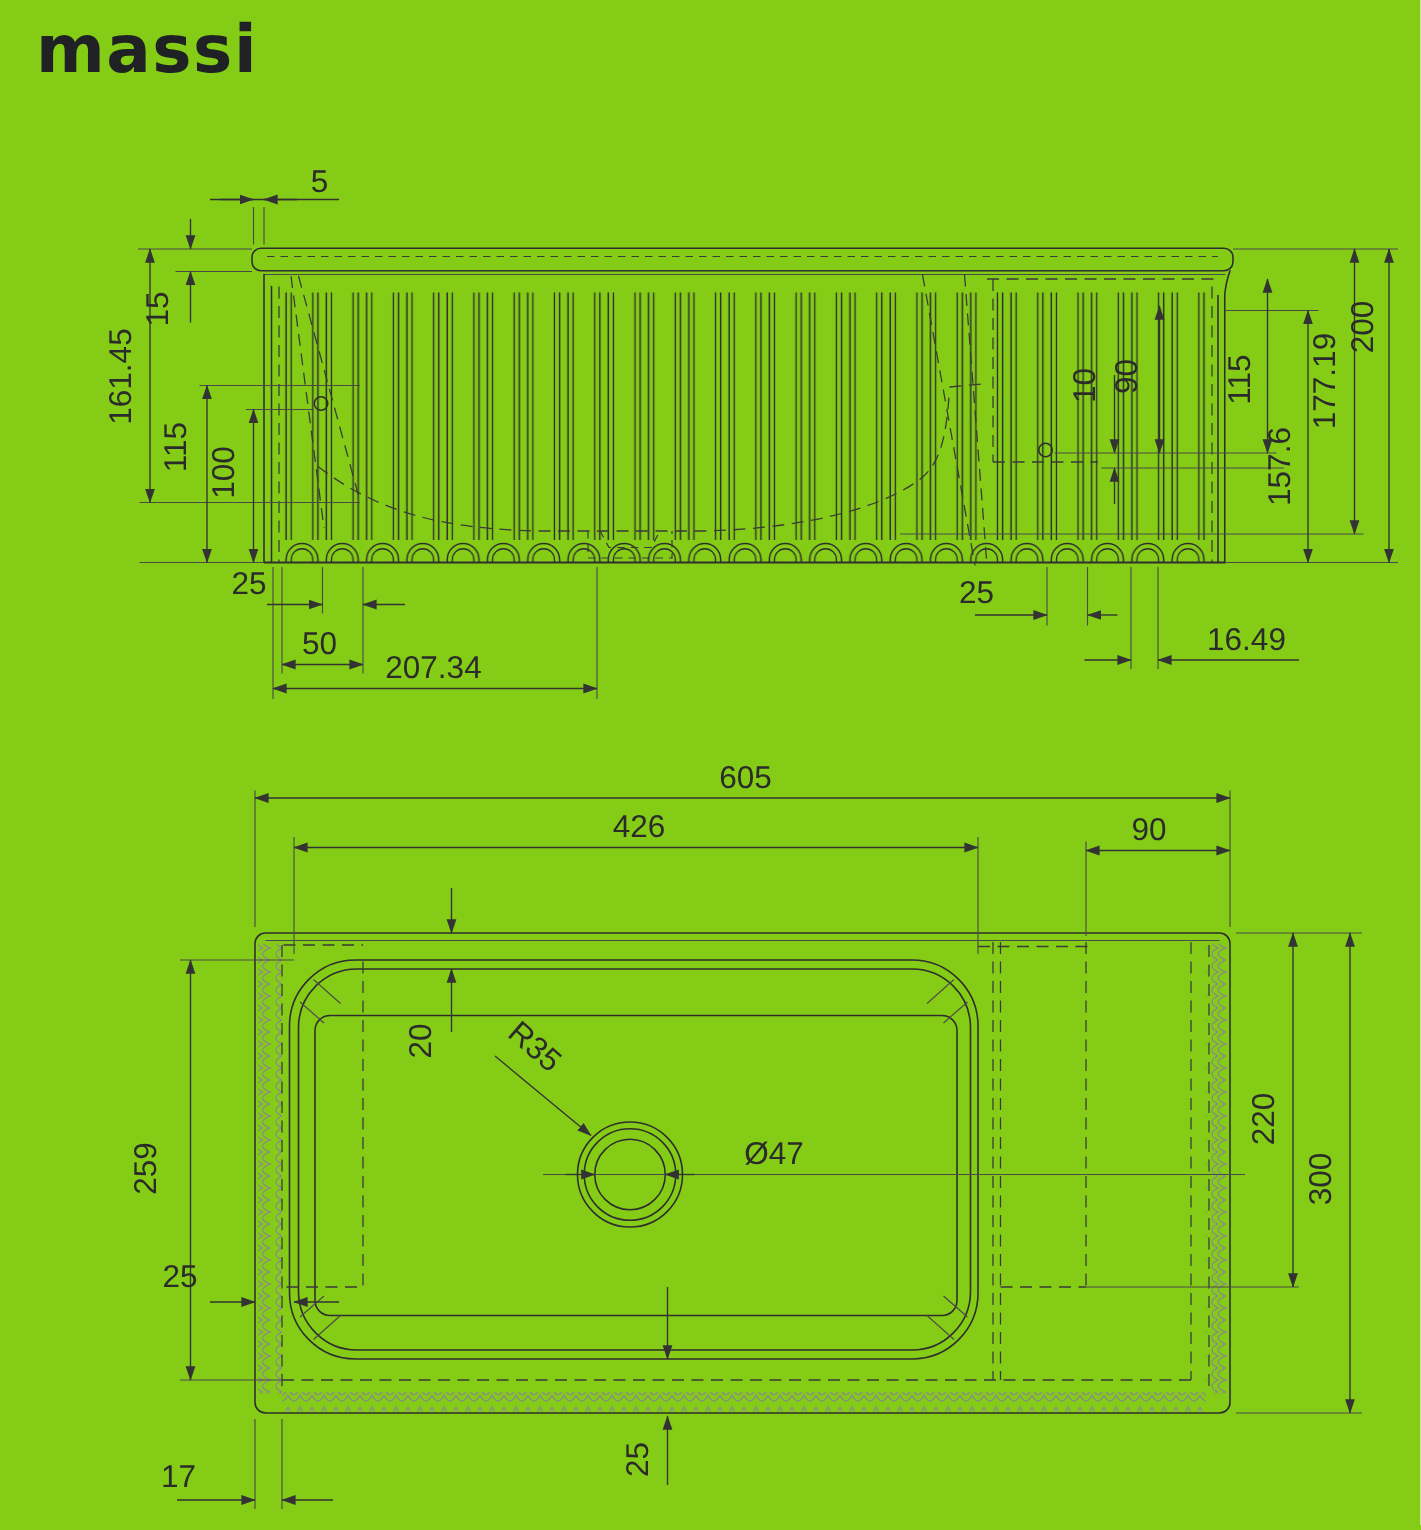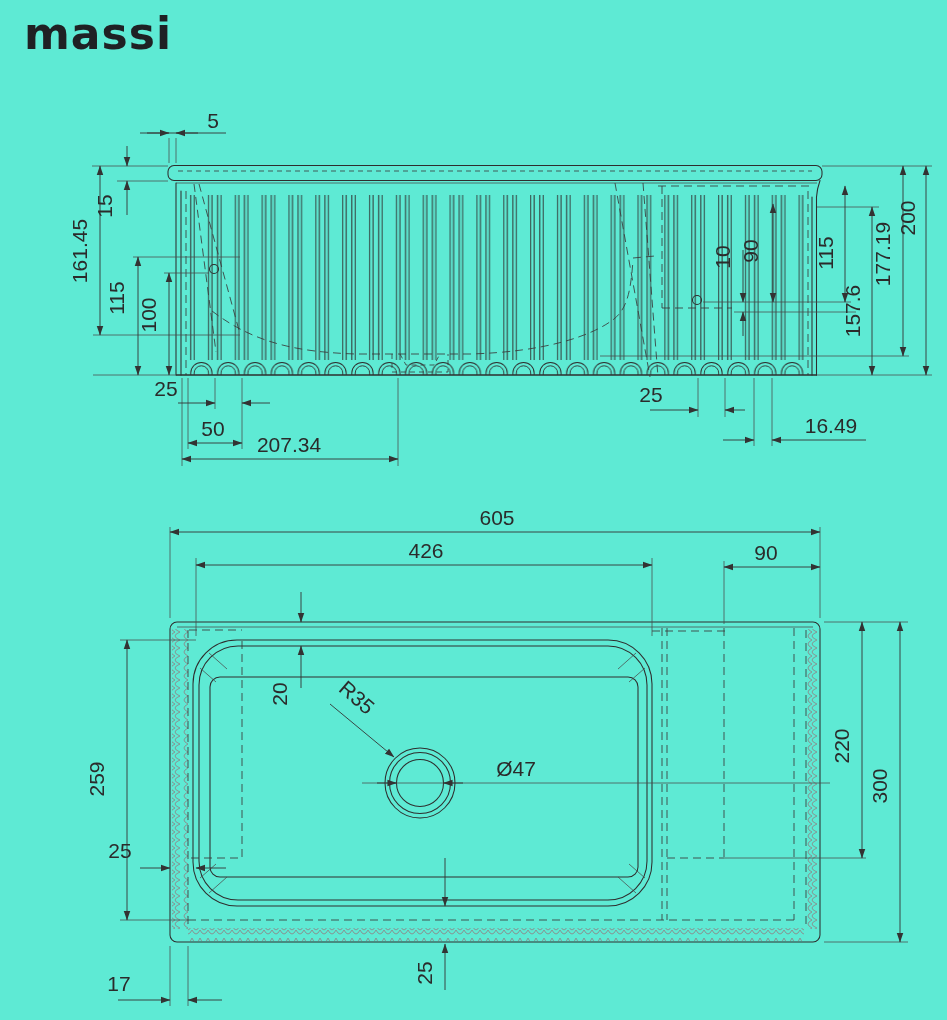--- a/index.html
+++ b/index.html
@@ -1,16 +1,16 @@
 <!DOCTYPE html>
 <html><head>
 <meta charset="utf-8">
 <style>
   html,body{margin:0;padding:0;background:#fff;}
-  #stage{position:relative;width:947px;height:1020px;background:#5eead4;overflow:hidden;
+  #stage{position:relative;width:947px;height:1020px;background:#84cc16;overflow:hidden;
          font-family:"Liberation Sans",sans-serif;}
   #logo{position:absolute;left:24px;top:8px;font-family:"DejaVu Sans",sans-serif;
         font-weight:700;font-size:44px;letter-spacing:1px;color:#1f2124;}
   svg{position:absolute;left:0;top:0;}
   .s{stroke:#2e2e2e;stroke-width:1.05;fill:none;stroke-linecap:round;}
   .sb{stroke:#2e2e2e;stroke-width:1.3;fill:none;}
   .t{stroke:#4a4a4a;stroke-width:0.75;fill:none;}
   .d{stroke:#3a3a3a;stroke-width:0.85;fill:none;stroke-dasharray:8 5;}
   .d2{stroke:#3a3a3a;stroke-width:0.8;fill:none;stroke-dasharray:5 4;}
   .dm{stroke:#333;stroke-width:0.9;fill:none;}

